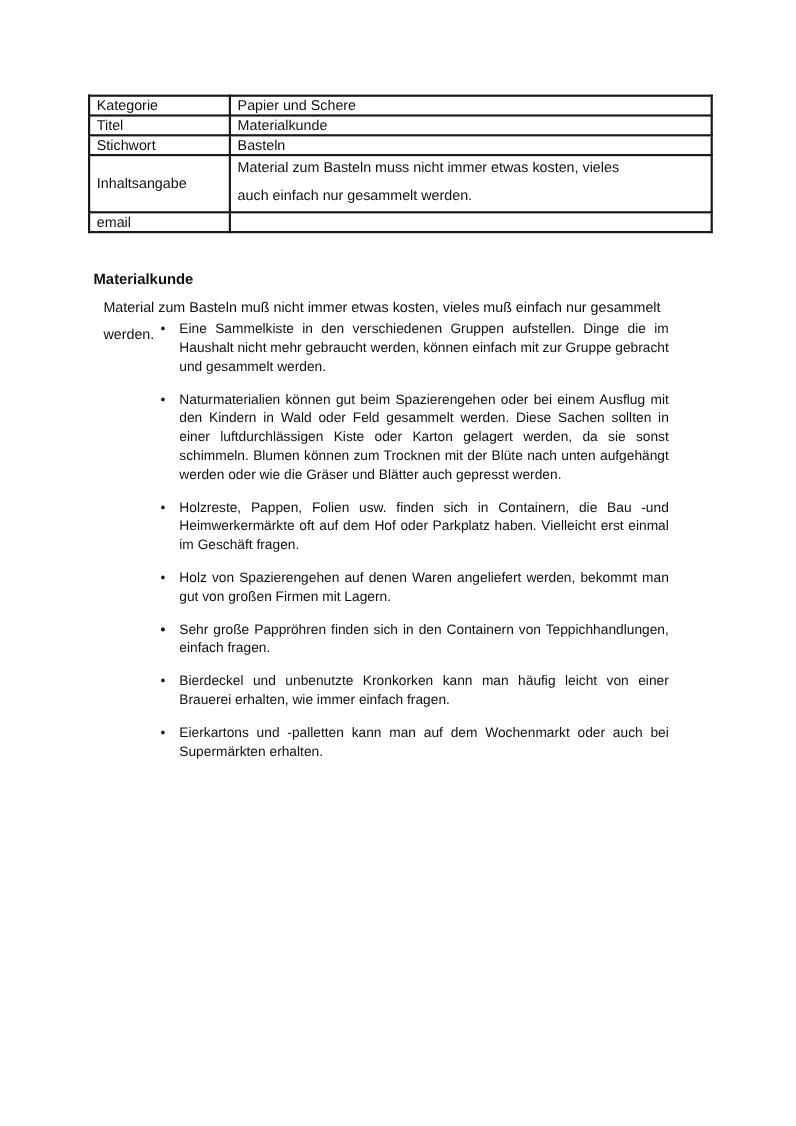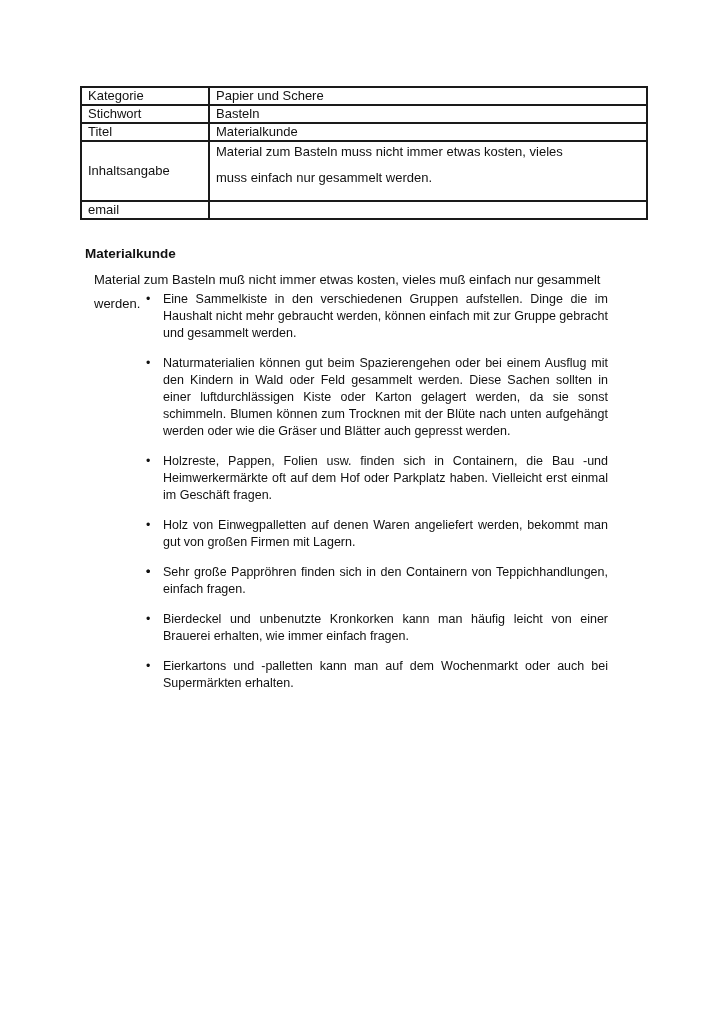--- a/index.html
+++ b/index.html
@@ -24,21 +24,21 @@
   }
   .doc-table td {
     border: 2px solid #1a1a1a;
     padding: 0 6px;
     vertical-align: middle;
     line-height: 16px;
     margin-left: 36px;
   }
   .doc-table td.label-cell { width: 128px; }
   .doc-table tr.row-normal td { height: 18px; }
-  .doc-table tr.row-tall td { height: 60px; }
+  .doc-table tr.row-tall td { height: 52px; }
   .doc-table tr.row-tall td.value-cell { vertical-align: top; padding-top: 2px; }
   .value-line { display: block; }
   .value-line + .value-line { margin-top: 10px; }
   
   .doc-heading {
     position: absolute;
     left: 85px;
     top: 245px;
     font-size: 13.5px;
     font-weight: bold;
@@ -79,32 +79,32 @@
 
 <div class="sheet">
 
   <table class="doc-table">
     <tbody>
       <tr class="row-normal">
         <td class="label-cell">Kategorie</td>
         <td class="value-cell">Papier und Schere</td>
       </tr>
       <tr class="row-normal">
+        <td class="label-cell">Titel</td>
+        <td class="value-cell">Materialkunde</td>
+      </tr>
+      <tr class="row-normal">
         <td class="label-cell">Stichwort</td>
         <td class="value-cell">Basteln</td>
-      </tr>
-      <tr class="row-normal">
-        <td class="label-cell">Titel</td>
-        <td class="value-cell">Materialkunde</td>
       </tr>
       <tr class="row-tall">
         <td class="label-cell">Inhaltsangabe</td>
         <td class="value-cell">
           <span class="value-line">Material zum Basteln muss nicht immer etwas kosten, vieles</span>
-          <span class="value-line">muss einfach nur gesammelt werden.</span>
+          <span class="value-line">auch einfach nur gesammelt werden.</span>
         </td>
       </tr>
       <tr class="row-normal">
         <td class="label-cell">email</td>
         <td class="value-cell"></td>
       </tr>
     </tbody>
   </table>
 
   <div class="doc-heading">Materialkunde</div>
@@ -119,21 +119,21 @@
     <li>
       <span class="bullet">•</span>
       <span>Naturmaterialien können gut beim Spazierengehen oder bei einem Ausflug mit den Kindern in Wald oder Feld gesammelt werden. Diese Sachen sollten in einer luftdurchlässigen Kiste oder Karton gelagert werden, da sie sonst schimmeln. Blumen können zum Trocknen mit der Blüte nach unten aufgehängt werden oder wie die Gräser und Blätter auch gepresst werden.</span>
     </li>
     <li>
       <span class="bullet">•</span>
       <span>Holzreste, Pappen, Folien usw. finden sich in Containern, die Bau -und Heimwerkermärkte oft auf dem Hof oder Parkplatz haben. Vielleicht erst einmal im Geschäft fragen.</span>
     </li>
     <li>
       <span class="bullet">•</span>
-      <span>Holz von Einwegpalletten auf denen Waren angeliefert werden, bekommt man gut von großen Firmen mit Lagern.</span>
+      <span>Holz von Spazierengehen auf denen Waren angeliefert werden, bekommt man gut von großen Firmen mit Lagern.</span>
     </li>
     <li>
       <span class="bullet">•</span>
     </li>
     <li>
       <span class="bullet">•</span>
       <span>Sehr große Pappröhren finden sich in den Containern von Teppichhandlungen, einfach fragen.</span>
     </li>
     <li>
       <span class="bullet">•</span>

